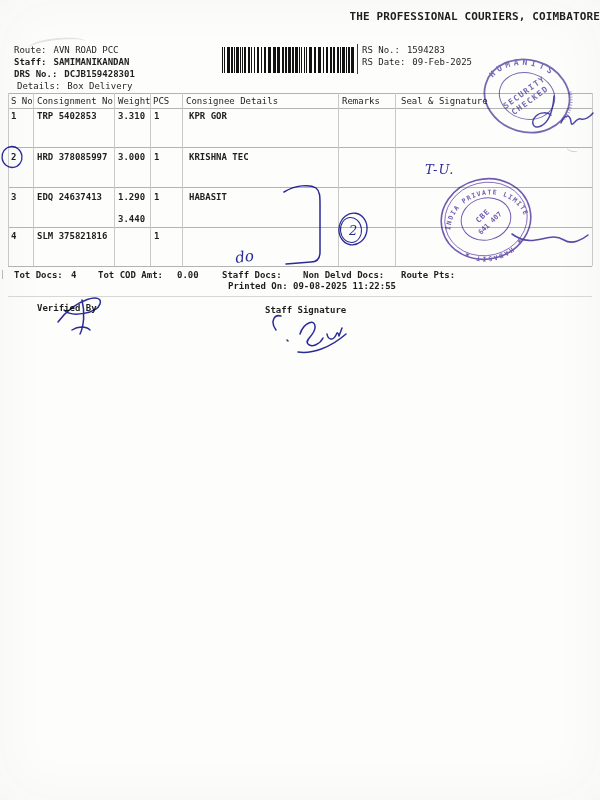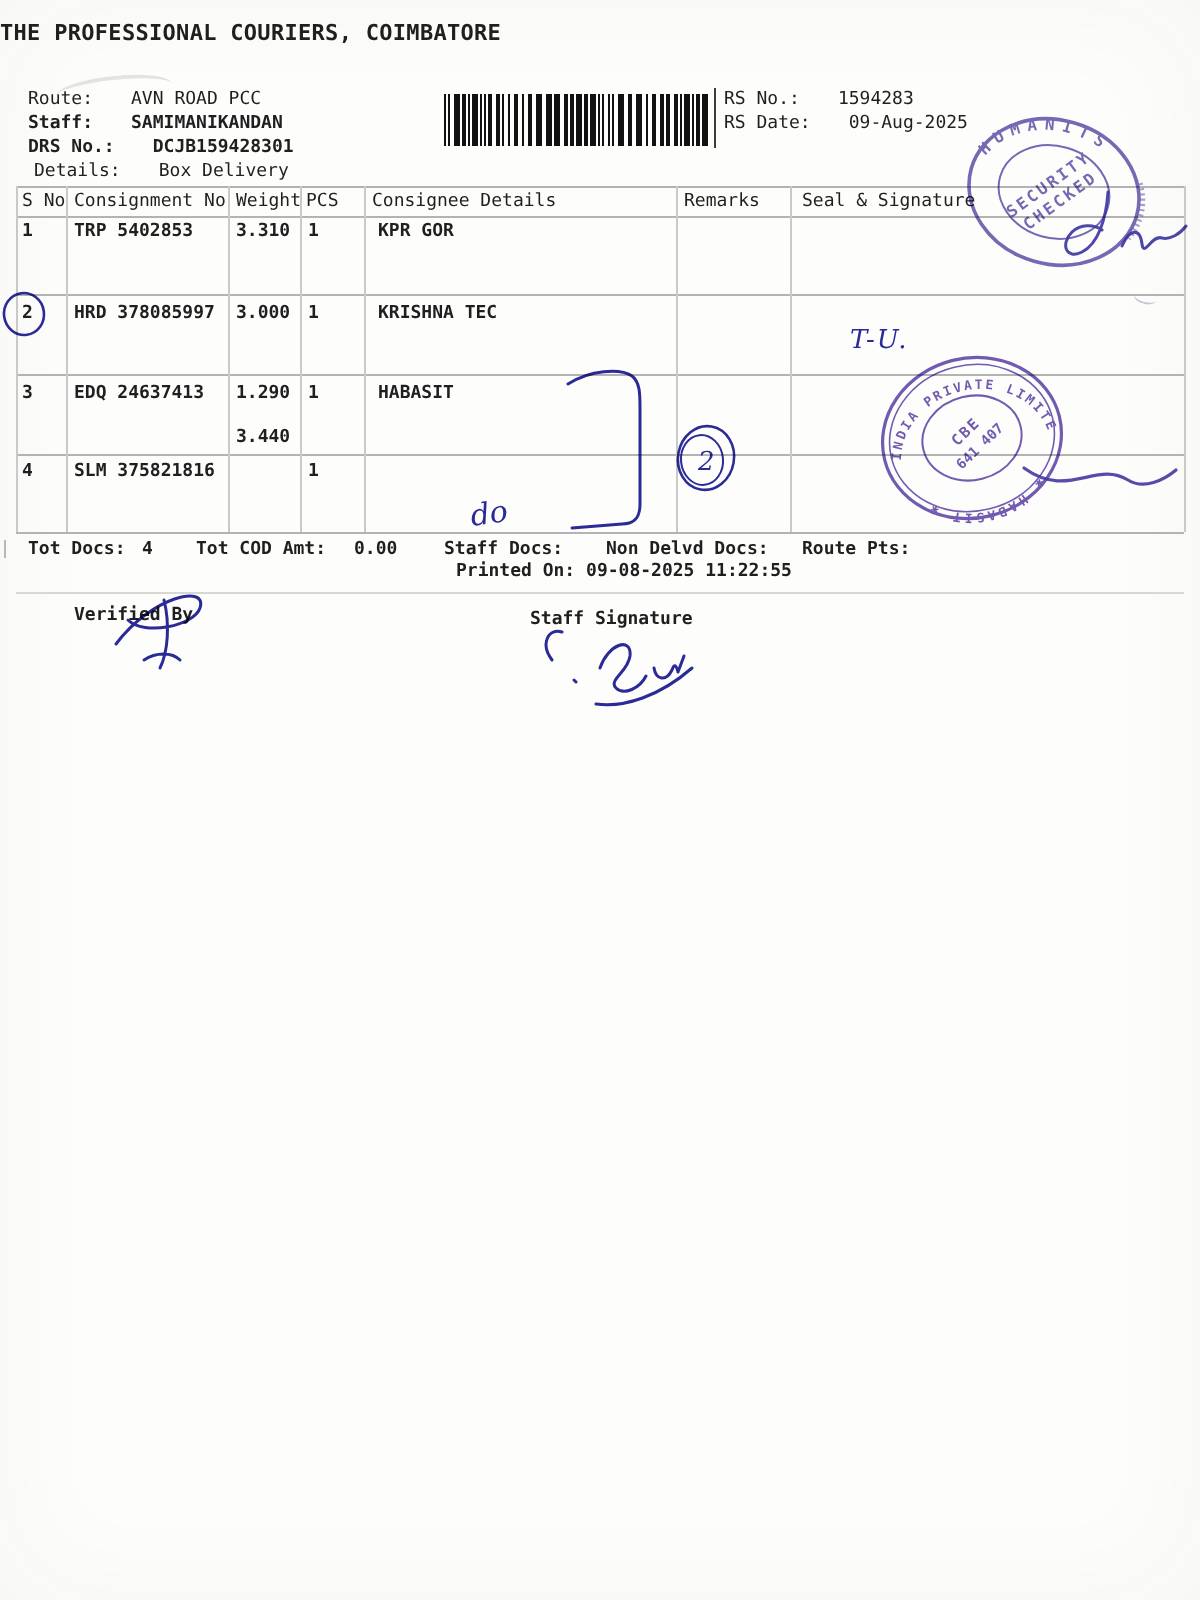--- a/index.html
+++ b/index.html
@@ -3,22 +3,22 @@
 <meta charset="utf-8">
 <style>
   html,body{margin:0;padding:0;background:#ffffff;}
   .page{position:relative;width:600px;height:800px;background:#fdfdfc;overflow:hidden;
         font-family:"DejaVu Sans Mono",monospace;color:#1f1f1f;
         box-shadow:inset 0 0 60px rgba(60,60,60,0.035);}
   .abs{position:absolute;white-space:pre;}
   .t9{font-size:9px;line-height:11px;}
   .t11{font-size:11px;line-height:13px;letter-spacing:0.15px;}
   .bold{font-weight:700;}
-  .center{left:0;right:0;text-align:left;}
-  .gap{margin-left:19px;}
+  .center{left:0;right:0;text-align:right;}
+  .gap{margin-left:7px;}
   .hline{position:absolute;height:1px;background:#b3b3b3;}
   .vline{position:absolute;width:1px;background:#c9c9c9;}
   .faintline{position:absolute;height:1px;background:#d7d7d4;}
   .barcode{position:absolute;left:222px;top:47px;width:135px;height:26px;display:flex;align-items:stretch;overflow:hidden;}
   .bar{background:#111;}
   .rs-divider{position:absolute;left:357px;top:44px;width:1px;height:30px;background:#3c3c3c;}
   .stamp{mix-blend-mode:multiply;}
   .ink{mix-blend-mode:multiply;}
   .smudge{position:absolute;left:28px;top:38px;width:58px;height:12px;border-top:2px solid rgba(110,110,115,0.18);
           border-radius:50%;transform:rotate(-6deg);}
@@ -78,21 +78,21 @@
       <div class="bar" style="width: 2px; margin-right: 2px; flex: 0 0 auto;"></div>
       <div class="bar" style="width: 2px; margin-right: 1px; flex: 0 0 auto;"></div>
       <div class="bar" style="width: 1px; margin-right: 1px; flex: 0 0 auto;"></div>
       <div class="bar" style="width: 3px; margin-right: 1px; flex: 0 0 auto;"></div>
       <div class="bar" style="width: 1px; margin-right: 1px; flex: 0 0 auto;"></div>
       <div class="bar" style="width: 2px; margin-right: 1px; flex: 0 0 auto;"></div>
       <div class="bar" style="width: 3px; margin-right: 1px; flex: 0 0 auto;"></div>
     </div>
   <div class="rs-divider"></div>
   <div class="abs t9" style="left:362px;top:45px"><span>RS No.:</span><span class="gap">1594283</span></div>
-  <div class="abs t9" style="left:362px;top:57px"><span>RS Date:</span><span class="gap">09-Aug-2025</span></div>
+  <div class="abs t9" style="left:362px;top:57px"><span>RS Date:</span><span class="gap">09-Feb-2025</span></div>
 
   <div id="grid">
       <div class="hline" style="left: 8px; top: 93px; width: 584px;"></div>
       <div class="hline" style="left: 8px; top: 108px; width: 584px;"></div>
       <div class="hline" style="left: 8px; top: 147px; width: 584px;"></div>
       <div class="hline" style="left: 8px; top: 187px; width: 584px;"></div>
       <div class="hline" style="left: 8px; top: 227px; width: 584px;"></div>
       <div class="hline" style="left: 8px; top: 266px; width: 584px;"></div>
       <div class="vline" style="left: 8px; top: 93px; height: 173px;"></div>
       <div class="vline" style="left: 33px; top: 93px; height: 173px;"></div>

